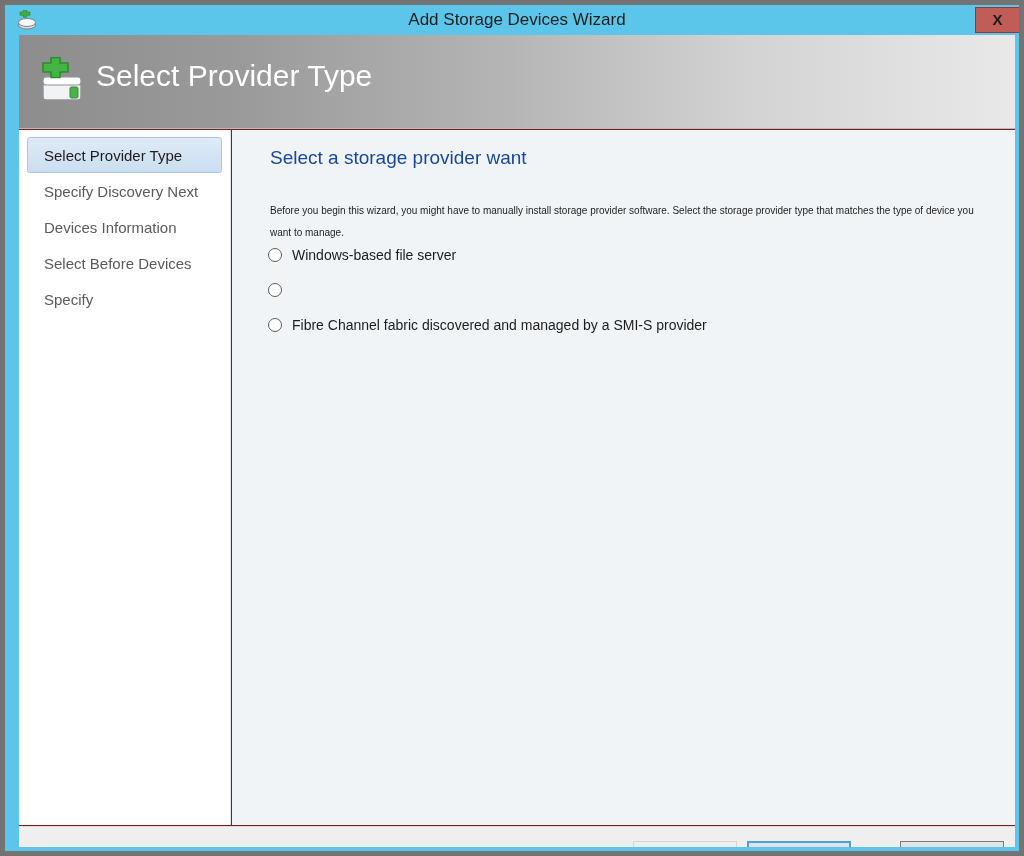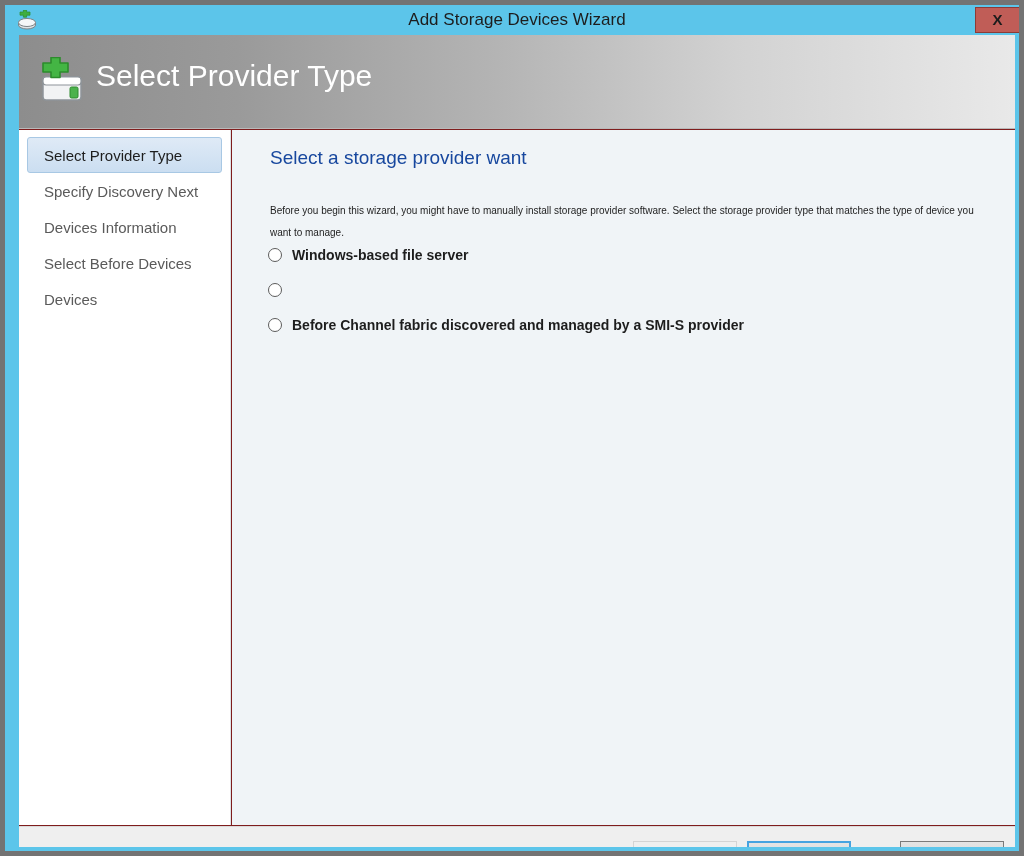--- a/index.html
+++ b/index.html
@@ -167,21 +167,20 @@
     color: #1d1d1d;
     line-height: 22px;
     font-family: Liberation Sans, sans-serif;
     margin-top: 18px;
   }
   #radio-group {
     position: absolute;
     left: 36px;
     top: 107px;
     width: 720px;
-    font-weight: bold;
   }
   .radio-row {
     display: flex;
     align-items: center;
     height: 35px;
     cursor: pointer;
   }
   .radio-mark {
     width: 14px;
     height: 14px;
@@ -291,39 +290,39 @@
       <div class="nav-item">
         <span>Specify Discovery Next</span>
       </div>
       <div class="nav-item">
         <span>Devices Information</span>
       </div>
       <div class="nav-item">
         <span>Select Before Devices</span>
       </div>
       <div class="nav-item">
-        <span>Devices</span>
+        <span>Specify</span>
       </div>
     </div>
 
     <div id="main">
       <div id="main-heading">Select a storage provider want</div>
       <div id="main-desc">Before you begin this wizard, you might have to manually install storage provider software. Select the storage provider type that matches the type of device you want to manage.</div>
 
       <div id="radio-group">
         <div class="radio-row">
           <span class="radio-mark"></span>
           <span class="radio-label">Windows-based file server</span>
         </div>
         <div class="radio-row">
           <span class="radio-mark"></span>
         </div>
         <div class="radio-row">
           <span class="radio-mark"></span>
-          <span class="radio-label">Before Channel fabric discovered and managed by a SMI-S provider</span>
+          <span class="radio-label">Fibre Channel fabric discovered and managed by a SMI-S provider</span>
         </div>
       </div>
     </div>
 
     <div id="footer">
       <div class="btn" id="btn-previous">Previous</div>
       <div class="btn" id="btn-next">Next</div>
       <div class="btn" id="btn-cancel">Cancel</div>
 
     </div>

